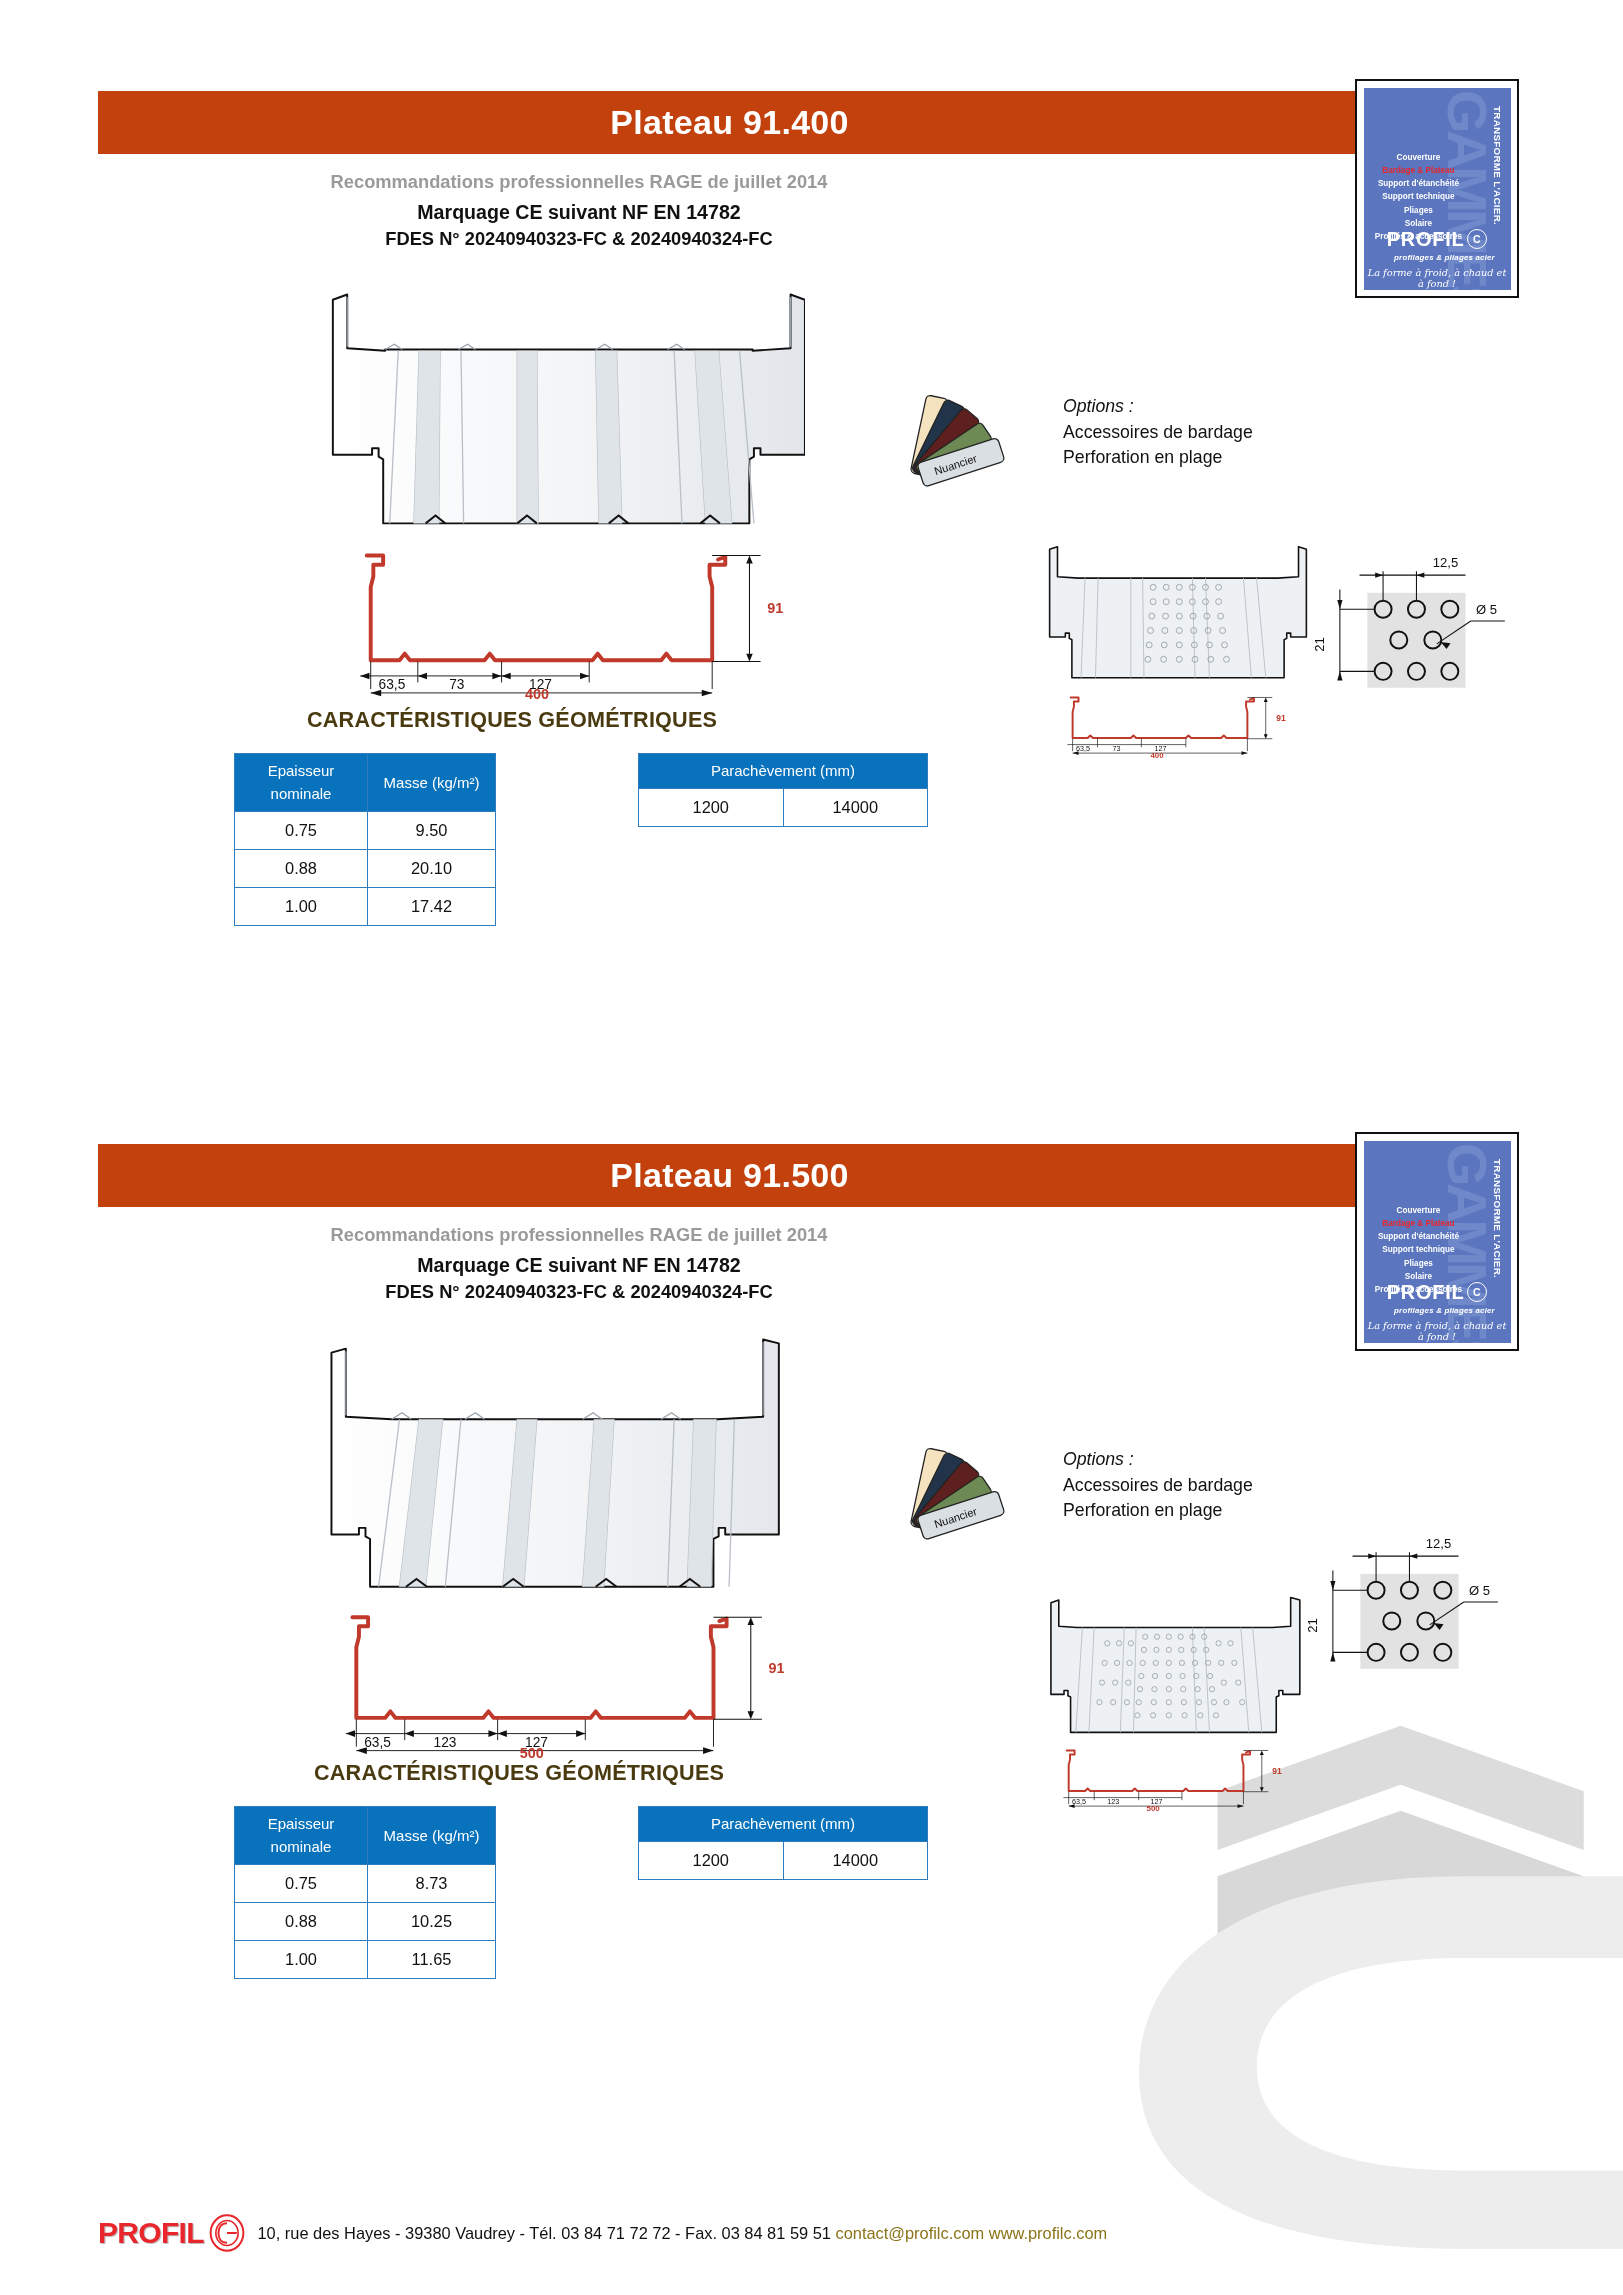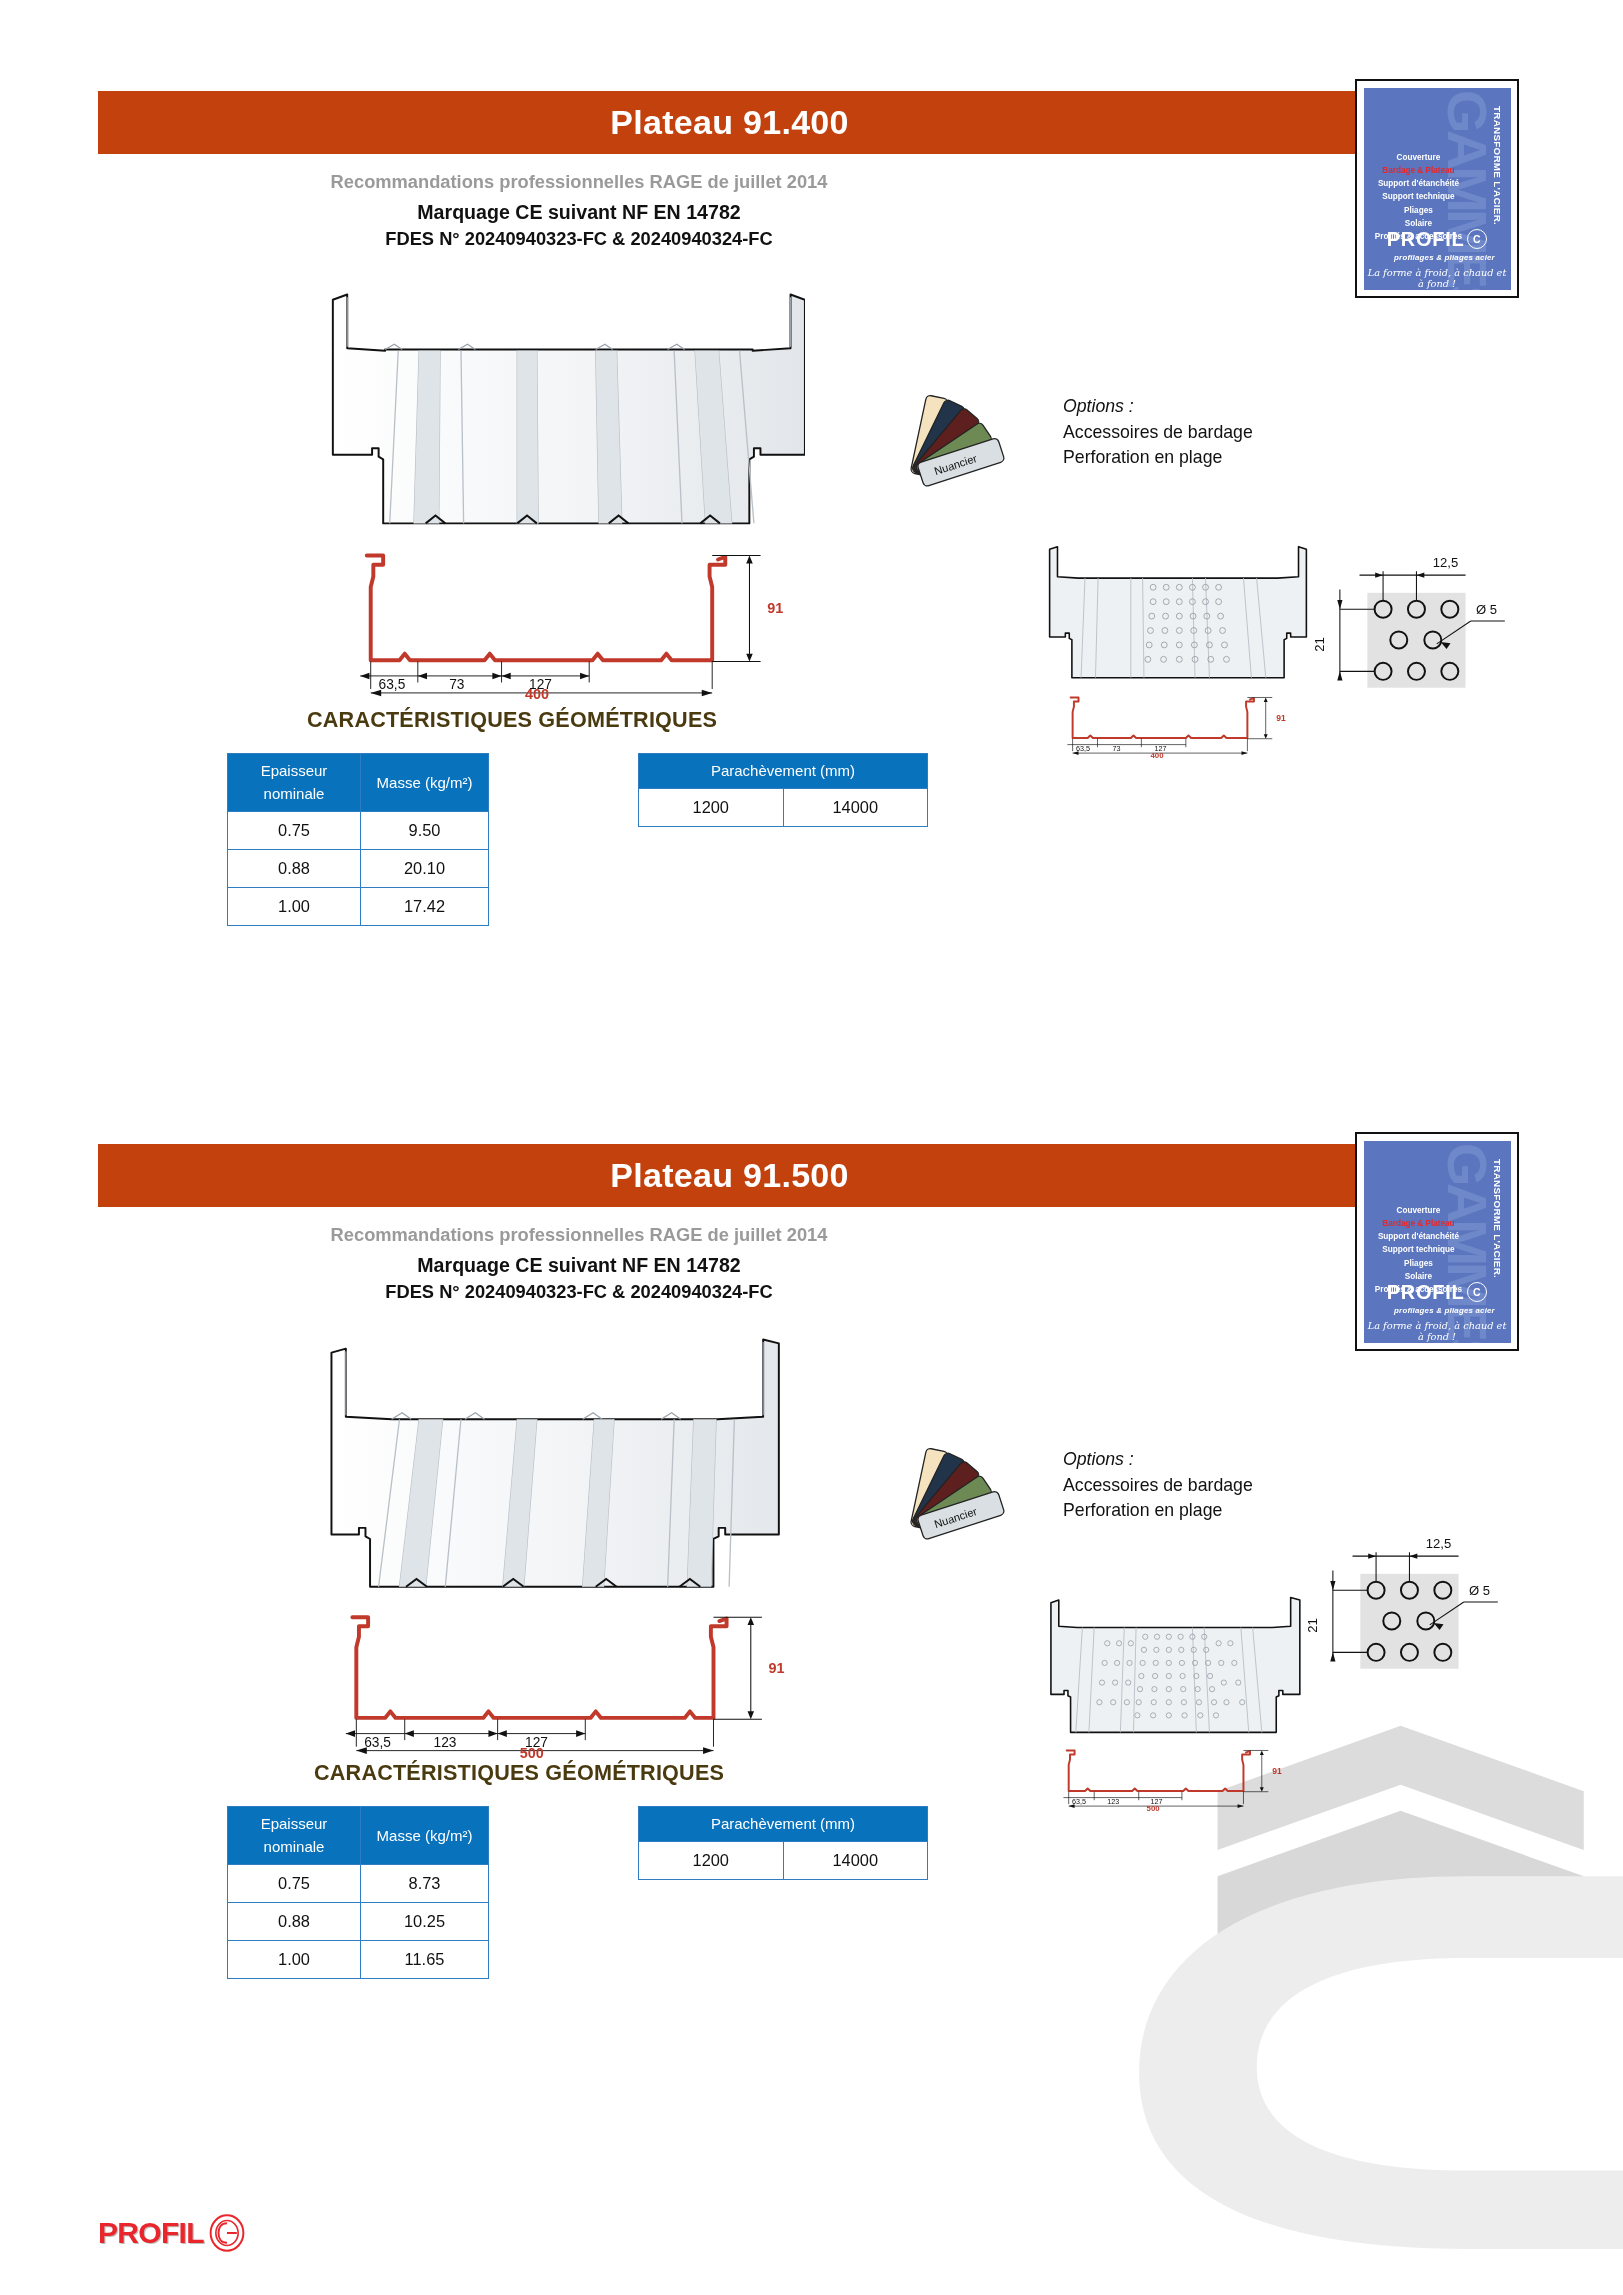--- a/index.html
+++ b/index.html
@@ -91,21 +91,21 @@
   }
 
   
   .tbl{position:absolute;border-collapse:collapse;}
   .tbl td,.tbl th{border:1.3px solid #2E7DC0;padding:0;text-align:center;}
   .tbl .hd{
     background:#0872BC;color:#fff;font-size:15px;font-weight:normal;
     padding:5.2px 6.5px;line-height:1.55;
   }
   .tbl .cell{font-size:16.4px;color:#111;height:37px;background:#fff;}
-  .t1{left:227px;border-radius:25px;}
+  .t1{left:234px;border-radius:25px;}
   .t2{left:638px;}
 
   
   .footer{position:absolute;left:98px;bottom:43px;display:flex;align-items:center;gap:11.8px;z-index:3;}
   .footer-logo{display:flex;align-items:center;gap:3.9px;}
   .fl-text{color:#E8262B;font-size:30px;font-weight:bold;letter-spacing:-0.7px;
     text-shadow:1.3px 1.3px 0 rgba(0,0,0,.25);}
   .footer-addr{font-size:16.4px;color:#111;white-space:nowrap;}
   .footer-addr .mail{color:#8a7318;}
 
@@ -768,16 +768,21 @@
   <div class="footer">
     <div class="footer-logo">
       <span class="fl-text">PROFIL</span>
       <svg width="38" height="38" viewBox="0 0 58 58">
         <ellipse cx="29" cy="29" rx="25" ry="27" fill="none" stroke="#E8262B" stroke-width="3"></ellipse>
         <ellipse cx="29" cy="29" rx="17" ry="19" fill="none" stroke="#E8262B" stroke-width="2.5"></ellipse>
         <path d="M29 14 C20 14 16 21 16 29 C16 37 20 44 29 44" fill="none" stroke="#E8262B" stroke-width="3"></path>
         <line x1="29" y1="29" x2="44" y2="29" stroke="#E8262B" stroke-width="3"></line>
       </svg>
     </div>
+    <div class="footer-addr">
+      <span>10, rue des Hayes - 39380 Vaudrey - Tél. 03 84 71 72 72 - Fax. 03 84 81 59 51</span>
+      <span class="mail">contact@profilc.com</span>
+      <span class="mail">www.profilc.com</span>
+    </div>
   </div>
 
 </div>
 
 
 </body></html>

